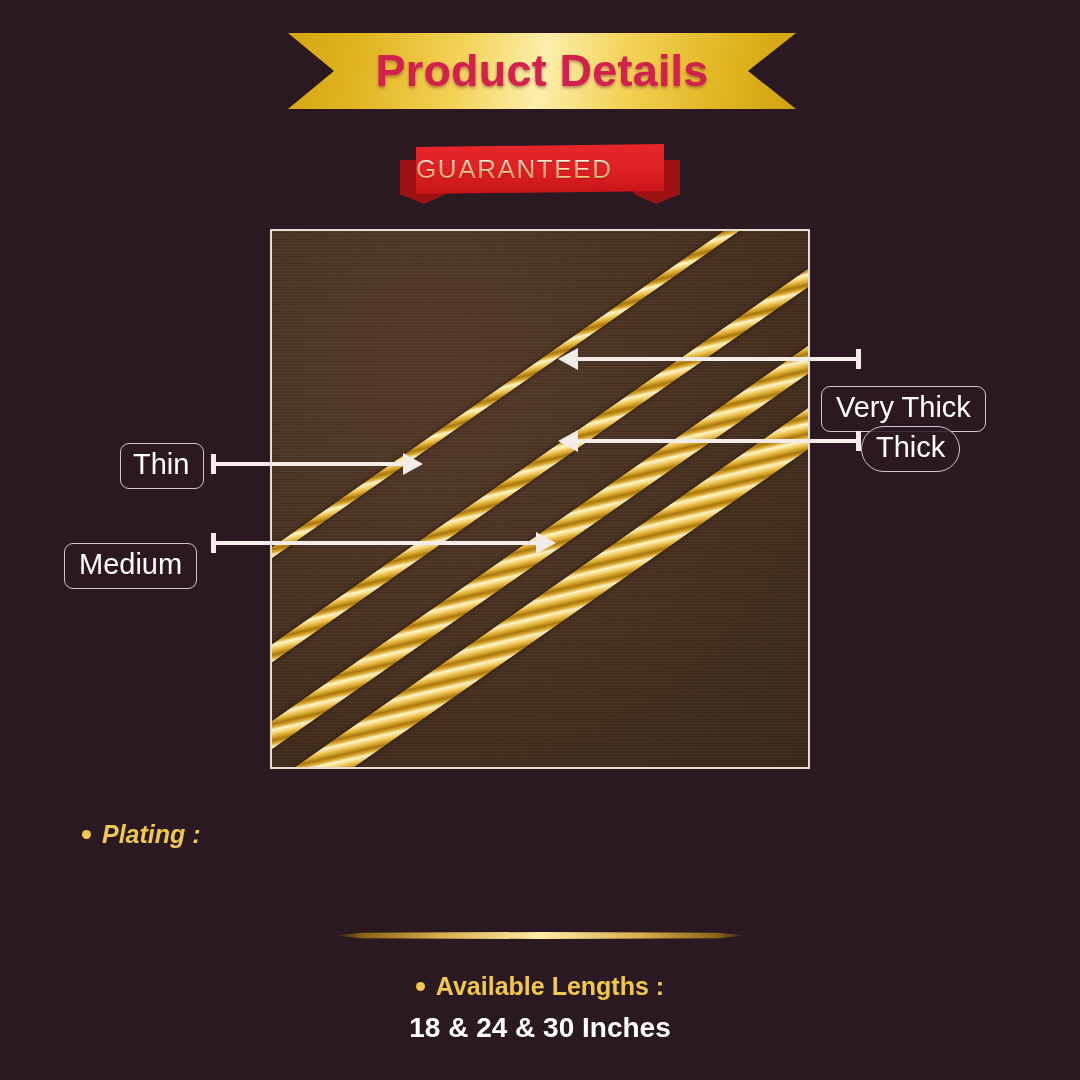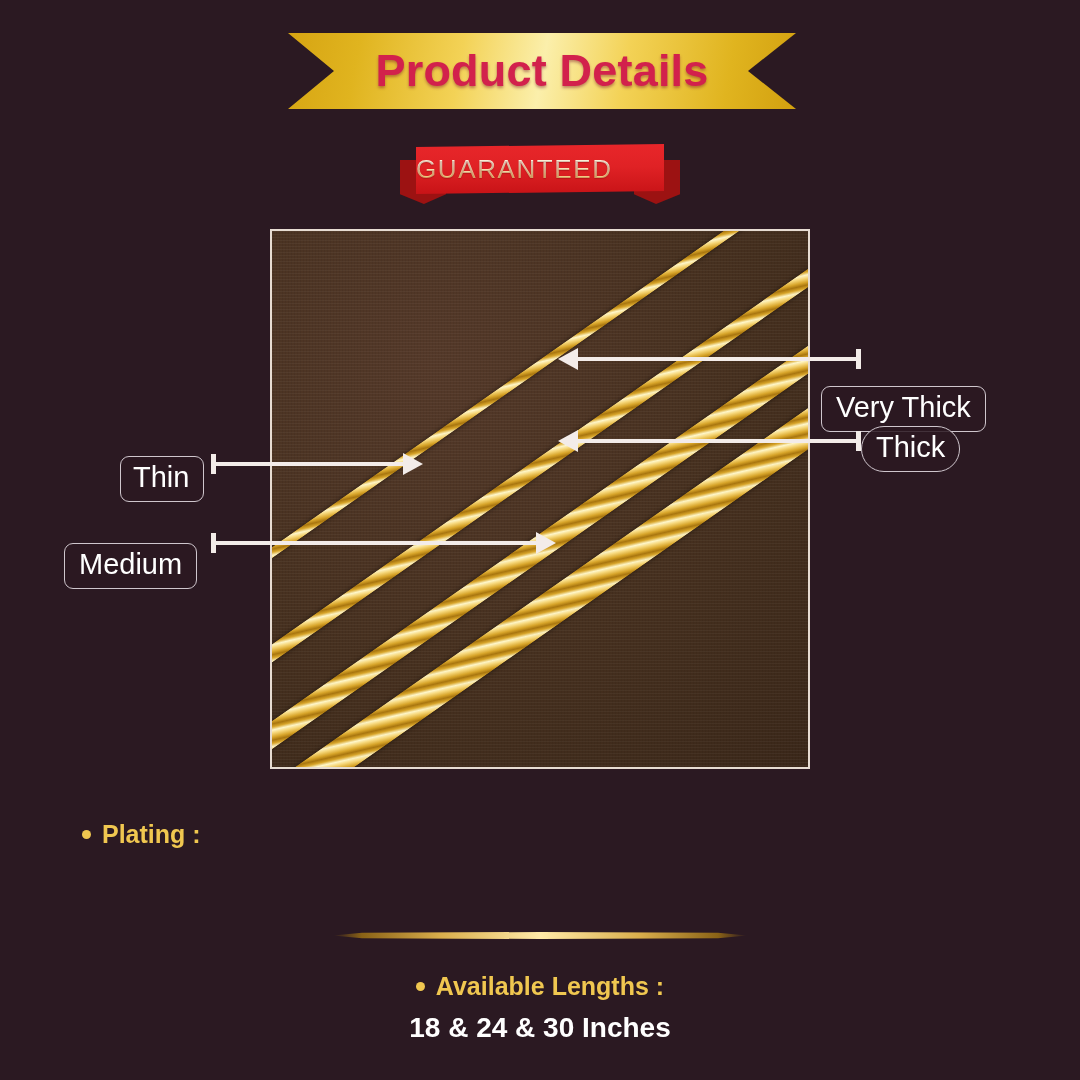--- a/index.html
+++ b/index.html
@@ -119,21 +119,21 @@
   .arrow.left{
     border-top:11px solid transparent;border-bottom:11px solid transparent;
     border-right:20px solid #f3ece9;
   }
   .arrow.right{
     border-top:11px solid transparent;border-bottom:11px solid transparent;
     border-left:20px solid #f3ece9;
   }
 
   
-  .feat{position:absolute;}
+  .feat{position:absolute;font-style:italic;}
   .feat .head{
     font-size:25px;font-weight:bold;color:#f0c750;white-space:nowrap;
     display:flex;align-items:center;gap:11px;
   }
   .dot{width:9px;height:9px;border-radius:50%;background:#f0c750;display:inline-block;}
   .feat .sub{
     font-size:25px;font-weight:bold;color:#ffffff;white-space:nowrap;
     margin-top:11px;margin-left:31px;
   }
 
@@ -188,21 +188,21 @@
   <div class="label" style="left:821px;top:344px;margin-top:42px;">Very Thick</div>
   <div class="leader" style="left:578px;top:357px;width:283px;"></div>
   <div class="tick" style="left:856px;top:349px;"></div>
   <div class="arrow left" style="left:558px;top:348px;"></div>
 
   <div class="label" style="left:861px;top:426px;border-radius:23px;">Thick</div>
   <div class="leader" style="left:578px;top:439px;width:283px;"></div>
   <div class="tick" style="left:856px;top:431px;"></div>
   <div class="arrow left" style="left:558px;top:430px;"></div>
 
-  <div class="label" style="left:120px;top:456px;padding-left:12px;">Thin</div>
+  <div class="label" style="left:120px;top:443px;padding-left:12px;">Thin</div>
   <div class="leader" style="left:211px;top:462px;width:194px;"></div>
   <div class="tick" style="left:211px;top:454px;"></div>
   <div class="arrow right" style="left:403px;top:453px;"></div>
 
   <div class="label" style="left:64px;top:543px;">Medium</div>
   <div class="leader" style="left:211px;top:541px;width:327px;"></div>
   <div class="tick" style="left:211px;top:533px;"></div>
   <div class="arrow right" style="left:536px;top:532px;"></div>
 
   <div class="feat" style="left:82px;top:820px;">

